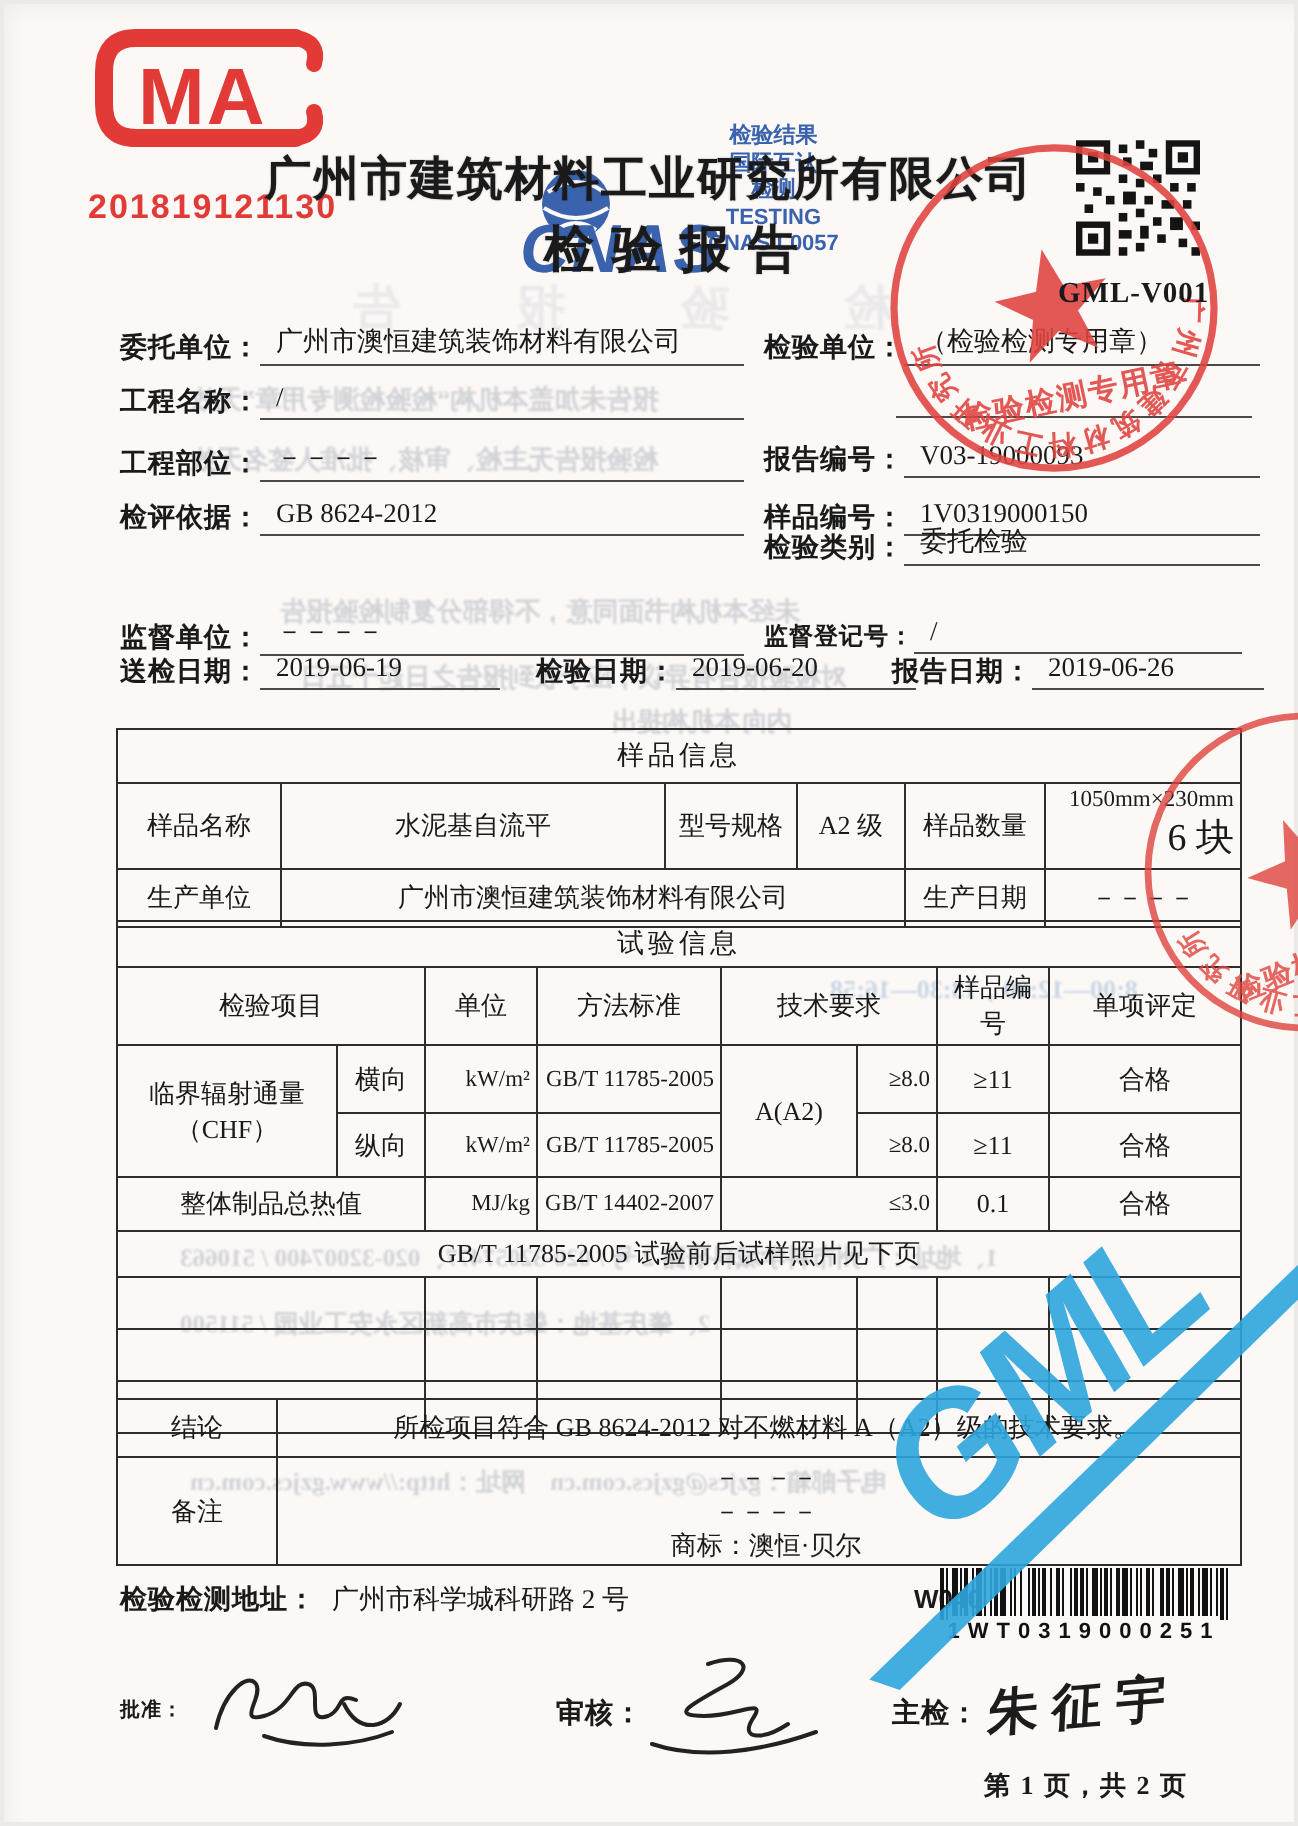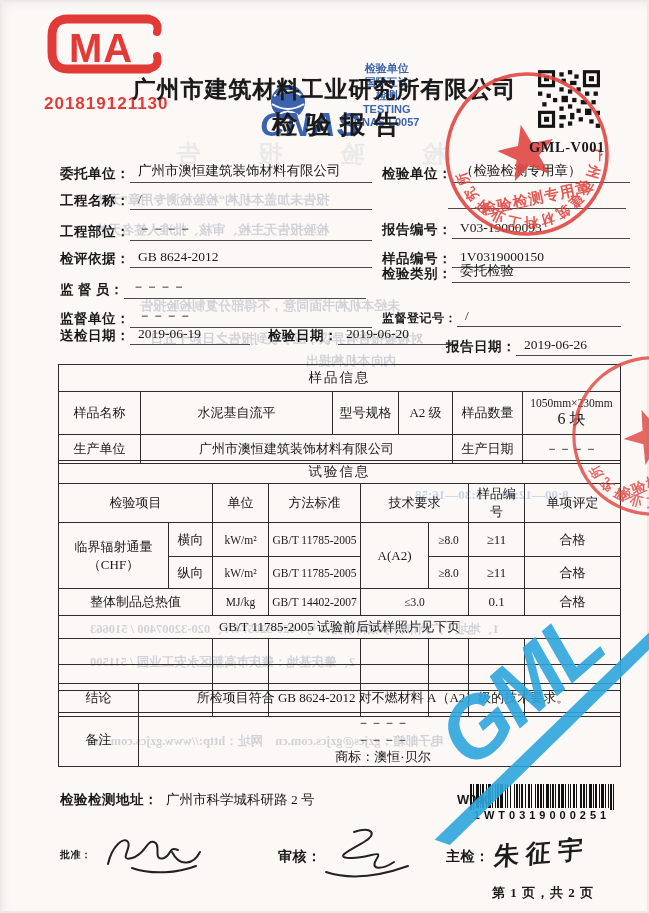--- a/index.html
+++ b/index.html
@@ -23,21 +23,21 @@
   .field{position:absolute;font-size:13.5px;white-space:nowrap;z-index:2;}
   .flabel{font-weight:600;letter-spacing:.5px;}
   .flabel.small{font-size:12px;}
   .fval{display:inline-block;border-bottom:1px solid #4a4a4a;padding:0 4px 2px 8px;vertical-align:bottom;min-height:15px;}
   .w240{width:230px;}.w176{width:166px;}.w116{width:108px;font-family:Liberation Serif, serif;}
 
   
   table.doc-table{position:absolute;border-collapse:collapse;table-layout:fixed;width:562px;z-index:2;background:transparent;}
   table.doc-table td{border:1px solid #2d2d2d;text-align:center;padding:1px 3px;font-size:13px;overflow:hidden;}
   table.doc-table td.sec{font-size:13.5px;letter-spacing:2px;}
-  table.doc-table td.m{font-size:11.5px;}
+  table.doc-table td.m{font-size:11.5px;text-align:right;}
   table.doc-table td.left{text-align:center;padding-left:10px;margin-left:41px;}
   tr.h22 td{height:20px;} tr.h25 td{height:23px;} tr.h26 td{height:24px;} tr.h28 td{height:26px;}
   tr.h31 td{height:29px;} tr.h33 td{height:31px;} tr.h42 td{height:40px;} tr.h52 td{height:50px;}
   .remark{line-height:17px;}
 
   
   .page-num{position:absolute;left:492px;top:884px;font-size:13px;font-weight:600;letter-spacing:1px;}
 
   
   .stamp{position:absolute;z-index:6;}
@@ -84,21 +84,21 @@
 
 
   <div class="cnasbox">
     <svg width="130" height="58" viewBox="0 0 130 58" style="overflow:visible">
       <circle cx="30" cy="18" r="17" fill="#2b57a7"></circle>
       <path d="M16 12 Q30 2 44 12 M14 20 Q30 30 46 20 M20 31 Q30 24 40 31" stroke="#fbf8f6" stroke-width="2" fill="none"></path>
       <text x="2" y="52" font-family="Liberation Sans, sans-serif" font-size="34" font-weight="bold" font-style="italic" fill="#2b57a7" letter-spacing="1">CNAS</text>
     </svg>
   </div>
   <div class="cnas-lines">
-    <div>检验单位</div>
+    <div>检验结果</div>
     <div>国际互认</div>
     <div>检测</div>
     <div>TESTING</div>
     <div>CNAS L0057</div>
   </div>
 
   <div class="company-title">广州市建筑材料工业研究所有限公司</div>
   <div class="report-title">检验报告</div>
 
   <div class="qr">
@@ -186,23 +186,20 @@
   </div>
   <div class="field" style="left:60px;top:191px;">
     <span class="flabel">工程名称：</span><span class="fval w240">/</span>
   </div>
   <div class="field" style="left:60px;top:220px;">
     <span class="flabel">工程部位：</span><span class="fval w240">－－－－</span>
   </div>
   <div class="field" style="left:60px;top:249px;">
     <span class="flabel">检评依据：</span><span class="fval w240">GB 8624-2012</span>
   </div>
-  <div class="field" style="left:60px;top:278px;">
-    <span class="flabel">监 督 员：</span><span class="fval w240">－－－－</span>
-  </div>
   <div class="field" style="left:60px;top:307px;">
     <span class="flabel">监督单位：</span><span class="fval w240">－－－－</span>
   </div>
 
   <div class="field" style="left:382px;top:162px;">
     <span class="flabel">检验单位：</span><span class="fval w176">（检验检测专用章）</span>
   </div>
   <div class="field" style="left:448px;top:191px;">
     <span class="fval w176"></span>
   </div>
@@ -218,21 +215,21 @@
   <div class="field" style="left:382px;top:308px;">
     <span class="flabel small">监督登记号：</span><span class="fval" style="width:152px">/</span>
   </div>
 
   <div class="field" style="left:60px;top:326px;">
     <span class="flabel">送检日期：</span><span class="fval w116">2019-06-19</span>
   </div>
   <div class="field" style="left:268px;top:326px;">
     <span class="flabel">检验日期：</span><span class="fval w116">2019-06-20</span>
   </div>
-  <div class="field" style="left:446px;top:326px;margin-top:11px;">
+  <div class="field" style="left:446px;top:326px;">
     <span class="flabel">报告日期：</span><span class="fval" style="width:104px">2019-06-26</span>
   </div>
 
   <table class="doc-table" style="left:58px;top:364px;">
     <colgroup>
         <col style="width:82px">
         <col style="width:192px">
         <col style="width:66px">
         <col style="width:54px">
         <col style="width:70px">
@@ -241,21 +238,21 @@
     <tbody>
         <tr class="h26">
           <td colspan="6" class="sec">样品信息</td>
         </tr>
     <tr class="h42">
       <td>样品名称</td>
       <td>水泥基自流平</td>
       <td>型号规格</td>
       <td>A2 级</td>
       <td>样品数量</td>
-      <td class="m"><span>1050mm×230mm</span><br><span style="font-size:16px">6 块</span></td>
+      <td class="m"><span>1050mm×230mm</span><br><span style="font-size:19px">6 块</span></td>
     </tr>
     <tr class="h28">
       <td>生产单位</td>
       <td colspan="3">广州市澳恒建筑装饰材料有限公司</td>
       <td>生产日期</td>
       <td>－－－－</td>
     </tr>
   </tbody>
     </table>
 
@@ -334,21 +331,21 @@
           <td></td>
           <td></td>
           <td></td>
           <td></td>
           <td></td>
           <td></td>
         </tr>
   </tbody>
     </table>
 
-  <table class="doc-table" style="left:58px;top:683px;">
+  <table class="doc-table" style="left:58px;top:699px;">
     <colgroup>
         <col style="width:80px">
         <col style="width:482px">
       </colgroup>
     <tbody>
         <tr class="h28">
       <td>结论</td>
       <td class="left">所检项目符合 GB 8624-2012 对不燃材料 A（A2）级的技术要求。</td>
     </tr>
     <tr class="h52">

